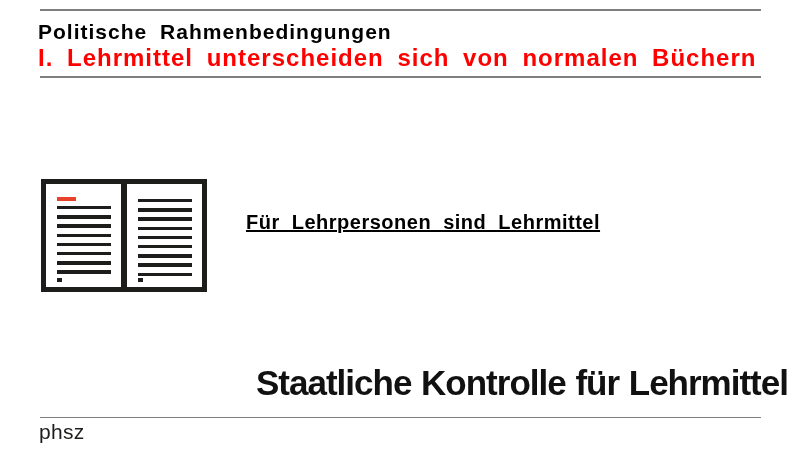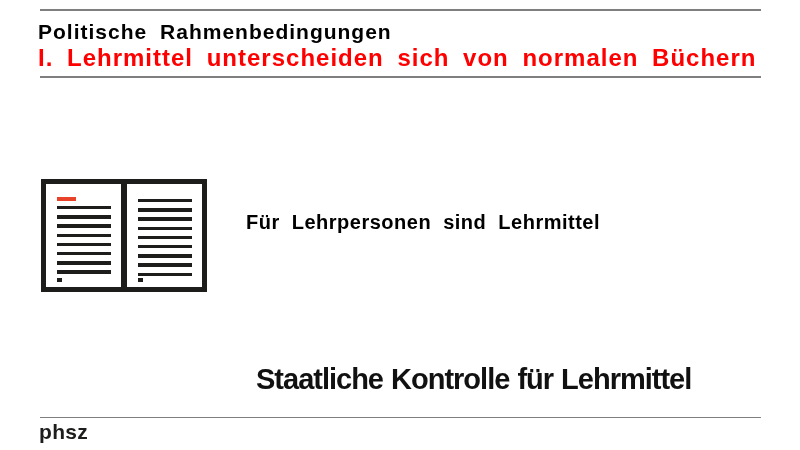--- a/index.html
+++ b/index.html
@@ -97,42 +97,43 @@
     left: 246px;
     top: 209px;
     margin: 0;
     font-size: 20px;
     font-weight: bold;
     color: var(--text, #000000);
     line-height: 26px;
     letter-spacing: 0.5px;
     word-spacing: 6px;
     white-space: nowrap;
+    text-decoration: underline;
   }
 
   .statement {
     position: absolute;
     left: 256px;
     top: 363px;
     margin: 0;
-    font-size: 29px;
+    font-size: 35px;
     font-weight: bold;
     color: #111111;
     letter-spacing: -1px;
     word-spacing: 1px;
     white-space: nowrap;
   }
 
   .logo {
     position: absolute;
     left: 39px;
     top: 420px;
     margin: 0;
     font-size: 21px;
-    font-weight: bold;
+    font-weight: normal;
     color: var(--ink, #1d1d1b);
     letter-spacing: 0.3px;
   }
 </style>
 </head>
 <body>
 
 <div class="slide">
 
   <div class="rule rule-top"></div>

